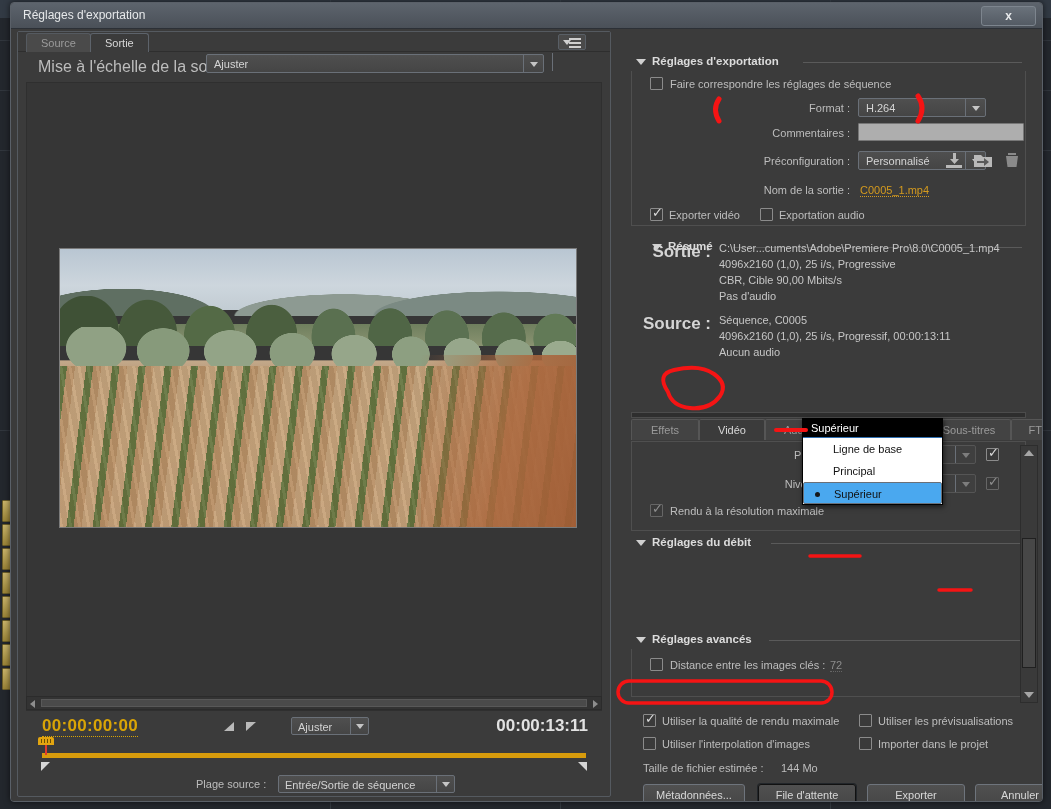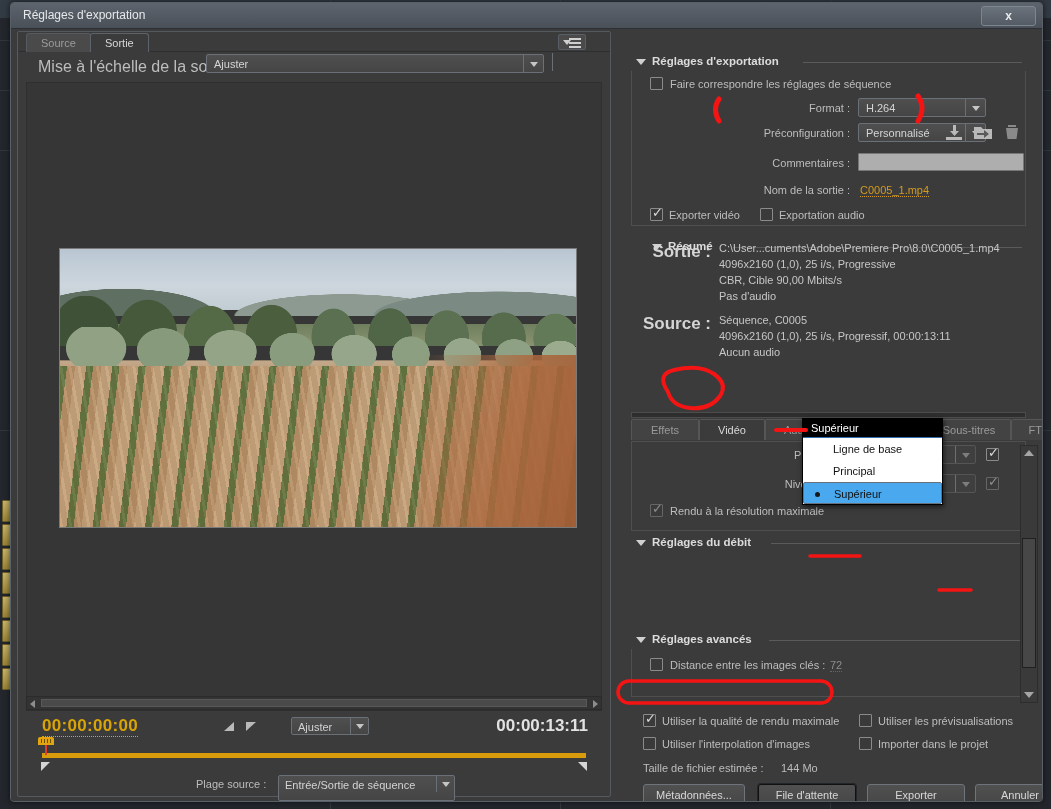--- a/index.html
+++ b/index.html
@@ -190,21 +190,21 @@
   #playhead .head i { position:absolute; top:2px; width:1px; height:4px; background:#6b4f06; }
   #playhead .pin { position:absolute; left:7px; top:8px; width:2px; height:10px; background:#e23b2b; }
   #markin { position:absolute; left:3px; top:14px; width:0;height:0;
     border-left:9px solid #d5d5d5; border-bottom:9px solid transparent; }
   #markout { position:absolute; right:3px; top:14px; width:0;height:0;
     border-right:9px solid #d5d5d5; border-bottom:9px solid transparent; }
 
   #rangerow { position:absolute; left:0; right:0; top:62px; height:20px;text-align:right; }
   #rangerow .lbl { position:absolute; left:170px; top:4px; font-size:11px; color:#bdbdbd; }
   #rangesel {
-    position:absolute; left:252px; top:1px; width:177px; height:26px;
+    position:absolute; left:252px; top:1px; width:177px; height:18px;
     background:linear-gradient(#4f4f4f,#454545); border:1px solid #6a7078; border-radius:2px;
   }
   #rangesel .val { position:absolute; left:6px; top:3px; font-size:11px; color:#d3d3d3; }
   #rangesel .arw { position:absolute; right:0; top:0; width:18px; height:16px; border-left:1px solid #6a7078; }
 
   
   #rightpane { position:absolute; left:612px; top:2px; right:6px; bottom:4px; }
 
   .group { position:absolute; left:8px; right:10px; }
   .grphead { position:relative; height:18px; }
@@ -435,20 +435,25 @@
           </div>
 
           <div class="row">
             <span class="rlbl" style="left:50px;top:5px;width:168px">Format :</span>
             <div class="sel" style="left:226px;top:1px;width:128px">
               <span class="val">H.264</span>
               <span class="arw">
                   <i class="caret"></i>
                 </span>
             </div>
+          </div>
+
+          <div class="row" style="height:28px">
+            <span class="rlbl" style="left:50px;top:6px;width:168px">Commentaires :</span>
+            <div id="cmtfield" style="left:226px;top:2px;width:166px"></div>
           </div>
 
           <div class="row" style="height:30px">
             <span class="rlbl" style="left:50px;top:6px;width:168px">Préconfiguration :</span>
             <div class="sel" style="left:226px;top:2px;width:128px">
               <span class="val">Personnalisé</span>
               <span class="arw">
                   <i class="caret"></i>
                 </span>
             </div>
@@ -464,25 +469,20 @@
                   <path d="M4 10 h7 V7 l5 4 -5 4 v-3 H4z" fill="#5a5a5a"></path>
                 </svg>
             </span>
             <span class="iconbtn" style="left:370px;top:2px">
               <svg width="20" height="18" viewBox="0 0 20 18">
                   <path d="M6 2 h8 v2 H6z M4 5 h12 l-1.5 11 h-9z" fill="#8a8a8a"></path>
                 </svg>
             </span>
           </div>
 
-          <div class="row" style="height:28px">
-            <span class="rlbl" style="left:50px;top:6px;width:168px">Commentaires :</span>
-            <div id="cmtfield" style="left:226px;top:2px;width:166px"></div>
-          </div>
-
           <div class="row" style="height:26px">
             <span class="rlbl" style="left:50px;top:5px;width:168px">Nom de la sortie :</span>
             <span id="outname" style="left:228px;top:5px">C0005_1.mp4</span>
           </div>
 
           <div class="row" style="height:24px">
             <span class="cb checked" style="left:18px;top:3px"></span>
             <span class="cbl" style="left:37px;top:4px">Exporter vidéo</span>
             <span class="cb" style="left:128px;top:3px"></span>
             <span class="cbl" style="left:147px;top:4px">Exportation audio</span>

